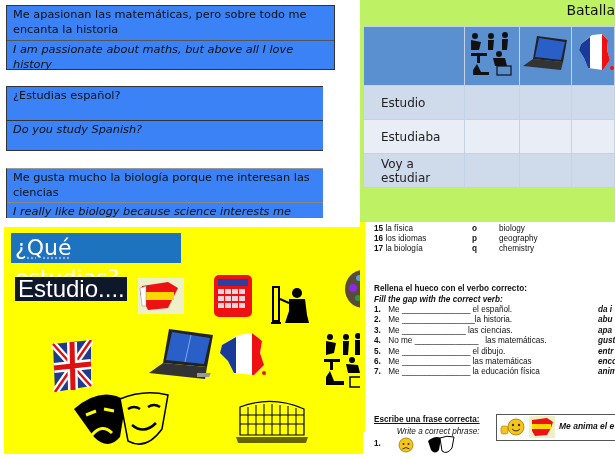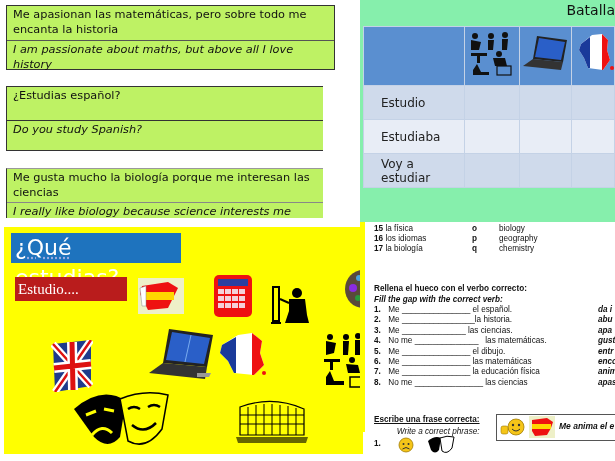--- a/index.html
+++ b/index.html
@@ -1,38 +1,38 @@
 <!DOCTYPE html>
 <html><head>
 <meta charset="utf-8">
 <style>
   html, body { margin:0; padding:0; }
   body { width:615px; height:461px; position:relative; overflow:hidden; background:#ffffff; font-family:"Liberation Sans", sans-serif; }
   .abs { position:absolute; }
 
   
-  .card { position:absolute; left:6px; border:1px solid #333; background:#bef264; font-family:"DejaVu Sans", sans-serif; font-size:11.3px; color:#111; }
+  .card { position:absolute; left:6px; border:1px solid #333; background:#3b82f6; font-family:"DejaVu Sans", sans-serif; font-size:11.3px; color:#111; }
   .card .es { padding:1px 5px 2px 6px; line-height:15px; }
   .card .en { padding:1px 5px 2px 6px; line-height:15px; font-style:italic; border-top:1px solid #555; }
   .card1 { top:5px; width:327px; height:63px; }
   .card1 .es { height:31px; }
   .card2 { top:86px; width:316px; height:63px; border-right:none; }
   .card2 .es { height:30px; }
   .card2 .en { border-top:1px solid #333; }
   .card3 { top:168px; width:316px; height:49px; border-right:none; border-bottom:none; border-top:1px solid #999; }
   .card3 .es { height:30px; }
   .card3 .en { border-top:1px solid #888; }
 
   
   .yellow-panel { position:absolute; left:4px; top:227px; width:359px; height:227px; background:#ffff00; }
   .title-que { position:absolute; left:7px; top:6px; width:170px; height:30px; background:#1e73be; color:#fff; font-family:"DejaVu Sans", sans-serif; font-size:22px; line-height:30px; padding-left:4px; box-sizing:border-box; text-decoration:underline dotted #9ad; }
-  .title-estudio { position:absolute; left:11px; top:50px; width:112px; height:24px; background:#b91c1c; color:#fff; font-family:Liberation Serif, serif; font-size:15px; line-height:24px; padding-left:3px; box-sizing:border-box; }
-
-  
-  .table-panel { position:absolute; left:360px; top:0; width:255px; height:222px; background:#86efac; }
+  .title-estudio { position:absolute; left:11px; top:50px; width:112px; height:24px; background:#0f172a; color:#fff; font-family:Liberation Sans, sans-serif; font-size:24px; line-height:24px; padding-left:3px; box-sizing:border-box; }
+
+  
+  .table-panel { position:absolute; left:360px; top:0; width:255px; height:222px; background:#bef264; }
   .tp-title { position:absolute; right:0; top:0; font-family:"DejaVu Sans", sans-serif; font-size:14px; color:#111; line-height:20px; }
   table.grid { position:absolute; left:3px; top:26px; border-collapse:collapse; width:252px; }
   table.grid td, table.grid th { padding:0; border:1px solid #c4d2e6; }
   table.grid th { background:#5a8fd0; height:58px; }
   table.grid td.label { font-family:"DejaVu Sans", sans-serif; font-size:12px; color:#222; padding-left:17px; text-align:left; height:33px; width:87px; }
   table.grid tr.odd td { background:#cfdaeb; }
   table.grid tr.even td { background:#e8edf6; }
 
   
   .match { position:absolute; left:374px; top:224px; font-size:8.2px; color:#111; }
@@ -259,21 +259,20 @@
 <div class="fill">
   <div class="h1">Rellena el hueco con el verbo correcto:</div>
   <div class="h2">Fill the gap with the correct verb:</div>
   <div class="line"><span class="n">1.</span> <span>Me</span> <span>_______________</span> <span>el español.</span><span class="verb">da i</span></div>
   <div class="line"><span class="n">2.</span> <span>Me</span> <span>________________</span><span>la historia.</span><span class="verb">abu</span></div>
   <div class="line"><span class="n">3.</span> <span>Me</span> <span>______________</span> <span>las ciencias.</span><span class="verb">apa</span></div>
   <div class="line"><span class="n">4.</span> <span>No me</span> <span>______________</span> &nbsp;&nbsp;<span>las matemáticas.</span><span class="verb">gust</span></div>
   <div class="line"><span class="n">5.</span> <span>Me</span> <span>_______________</span> <span>el dibujo.</span><span class="verb">entr</span></div>
   <div class="line"><span class="n">6.</span> <span>Me</span> <span>_______________</span> <span>las matemáticas</span><span class="verb">enco</span></div>
   <div class="line"><span class="n">7.</span> <span>Me</span> <span>_______________</span> <span>la educación física</span><span class="verb">anim</span></div>
-  <div class="line"><span class="n">8.</span> <span>No me</span> <span>_______________</span> <span>las ciencias</span><span class="verb">apas</span></div>
 </div>
 
 <div class="write">
   <div class="h1">Escribe una frase correcta:</div>
   <div class="h2">Write a correct phrase:</div>
   <div class="n">1.</div>
 </div>
 <svg class="abs" style="left:396px;top:436px" width="20" height="18">
   <circle cx="10" cy="9" r="7" fill="#f5c518" stroke="#a07a00" stroke-width="0.8"></circle>
   <circle cx="7.5" cy="8" r="1" fill="#333"></circle>

